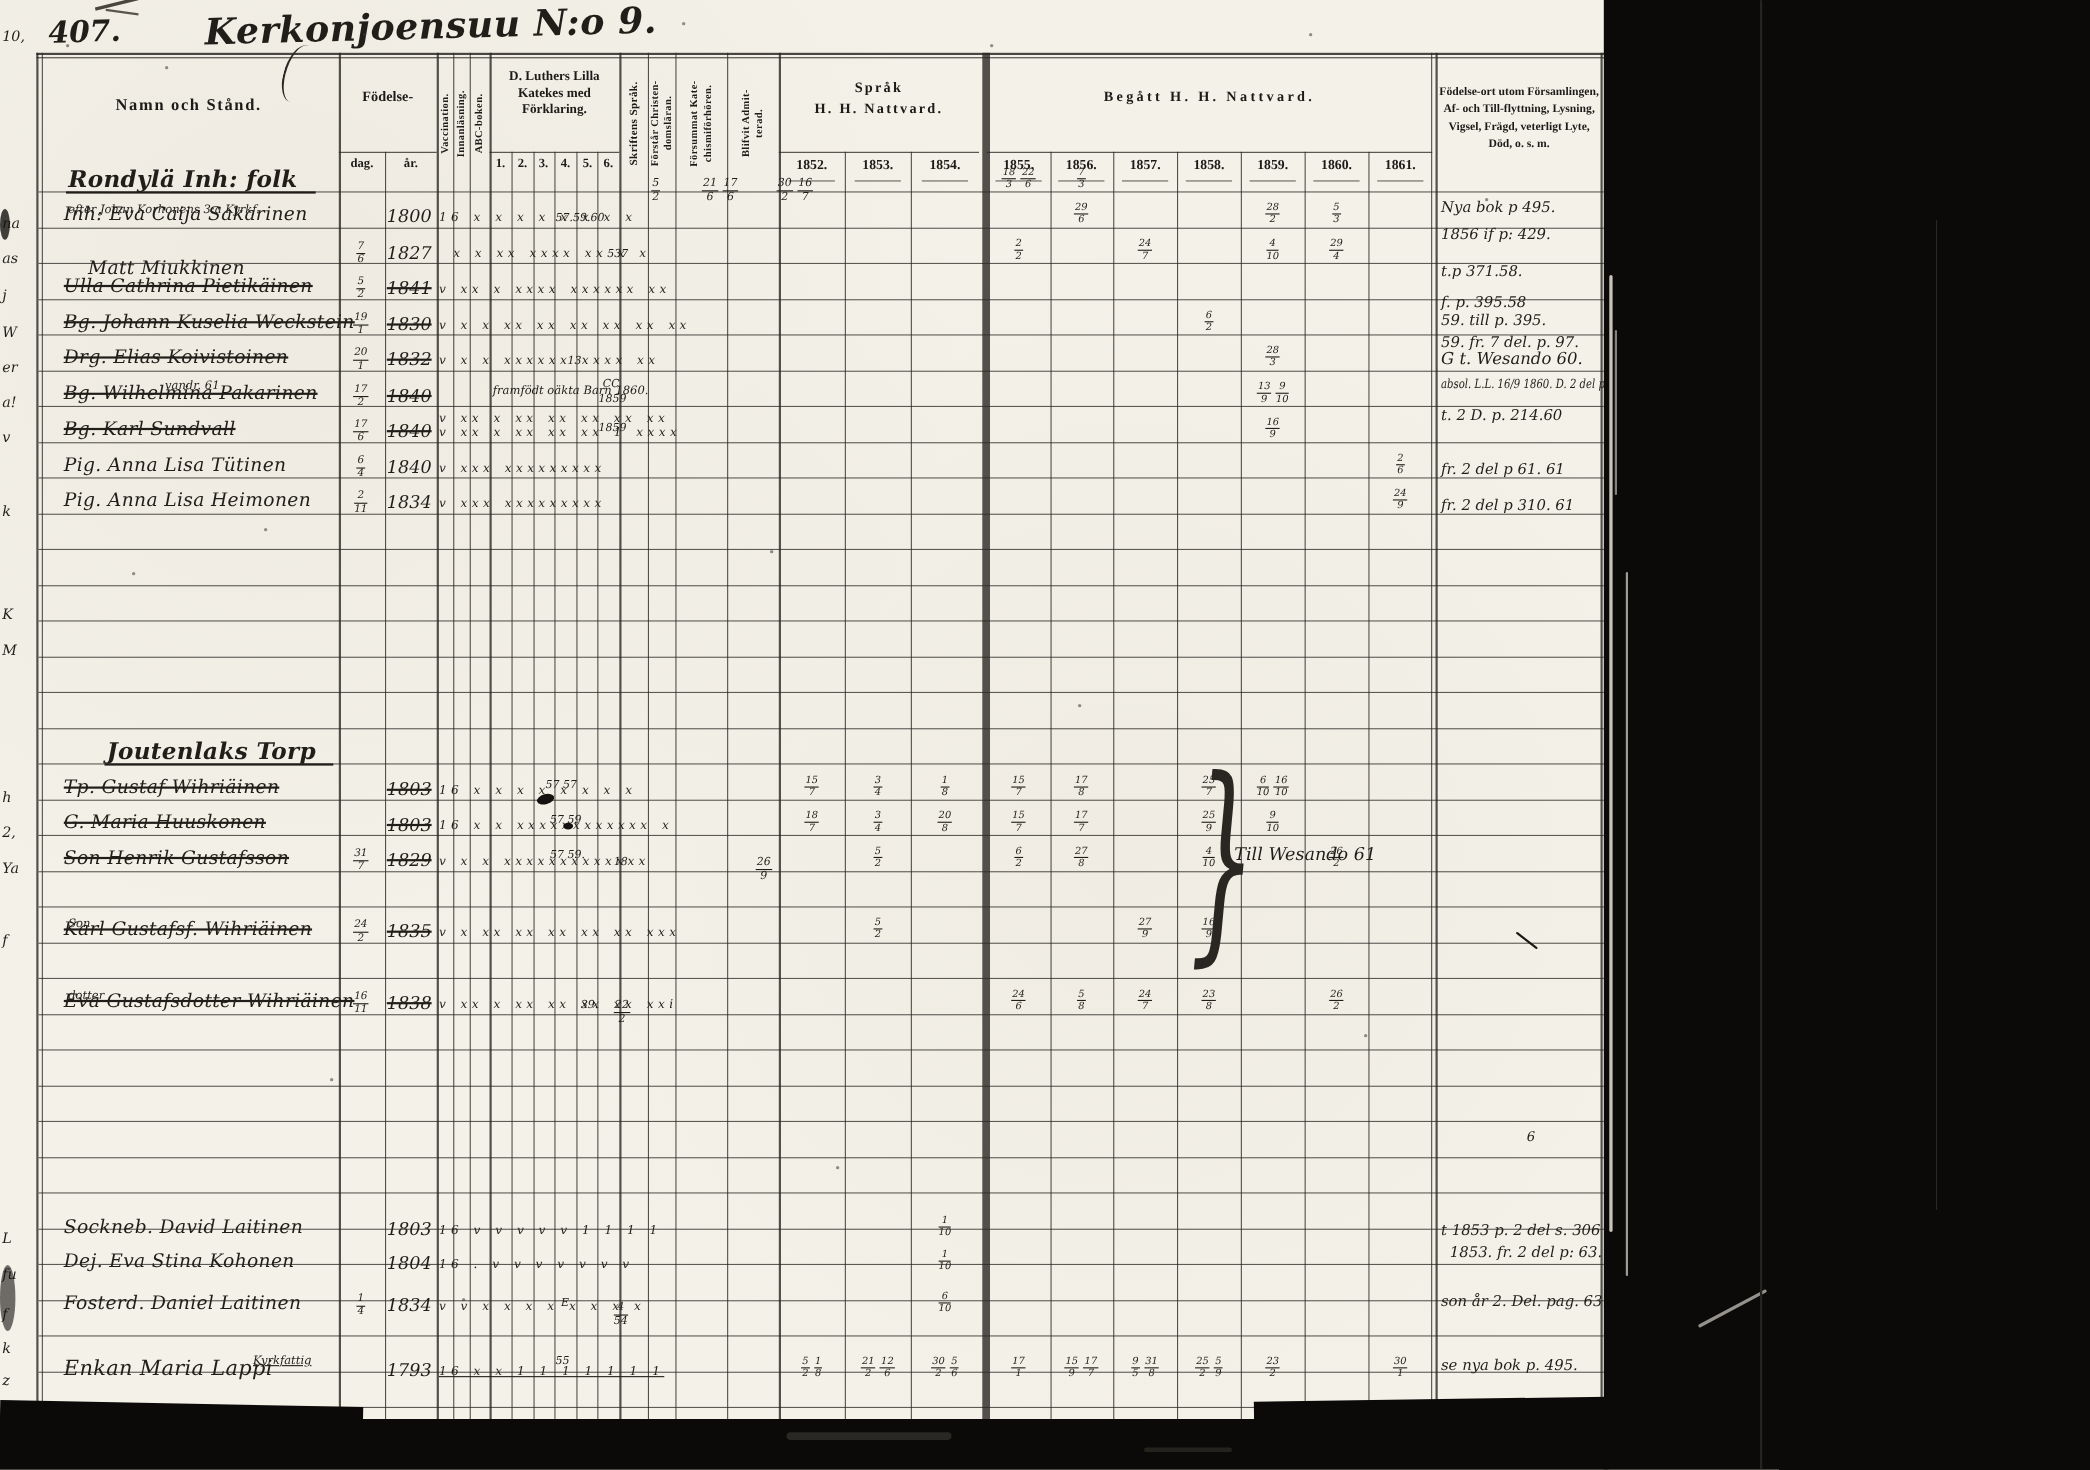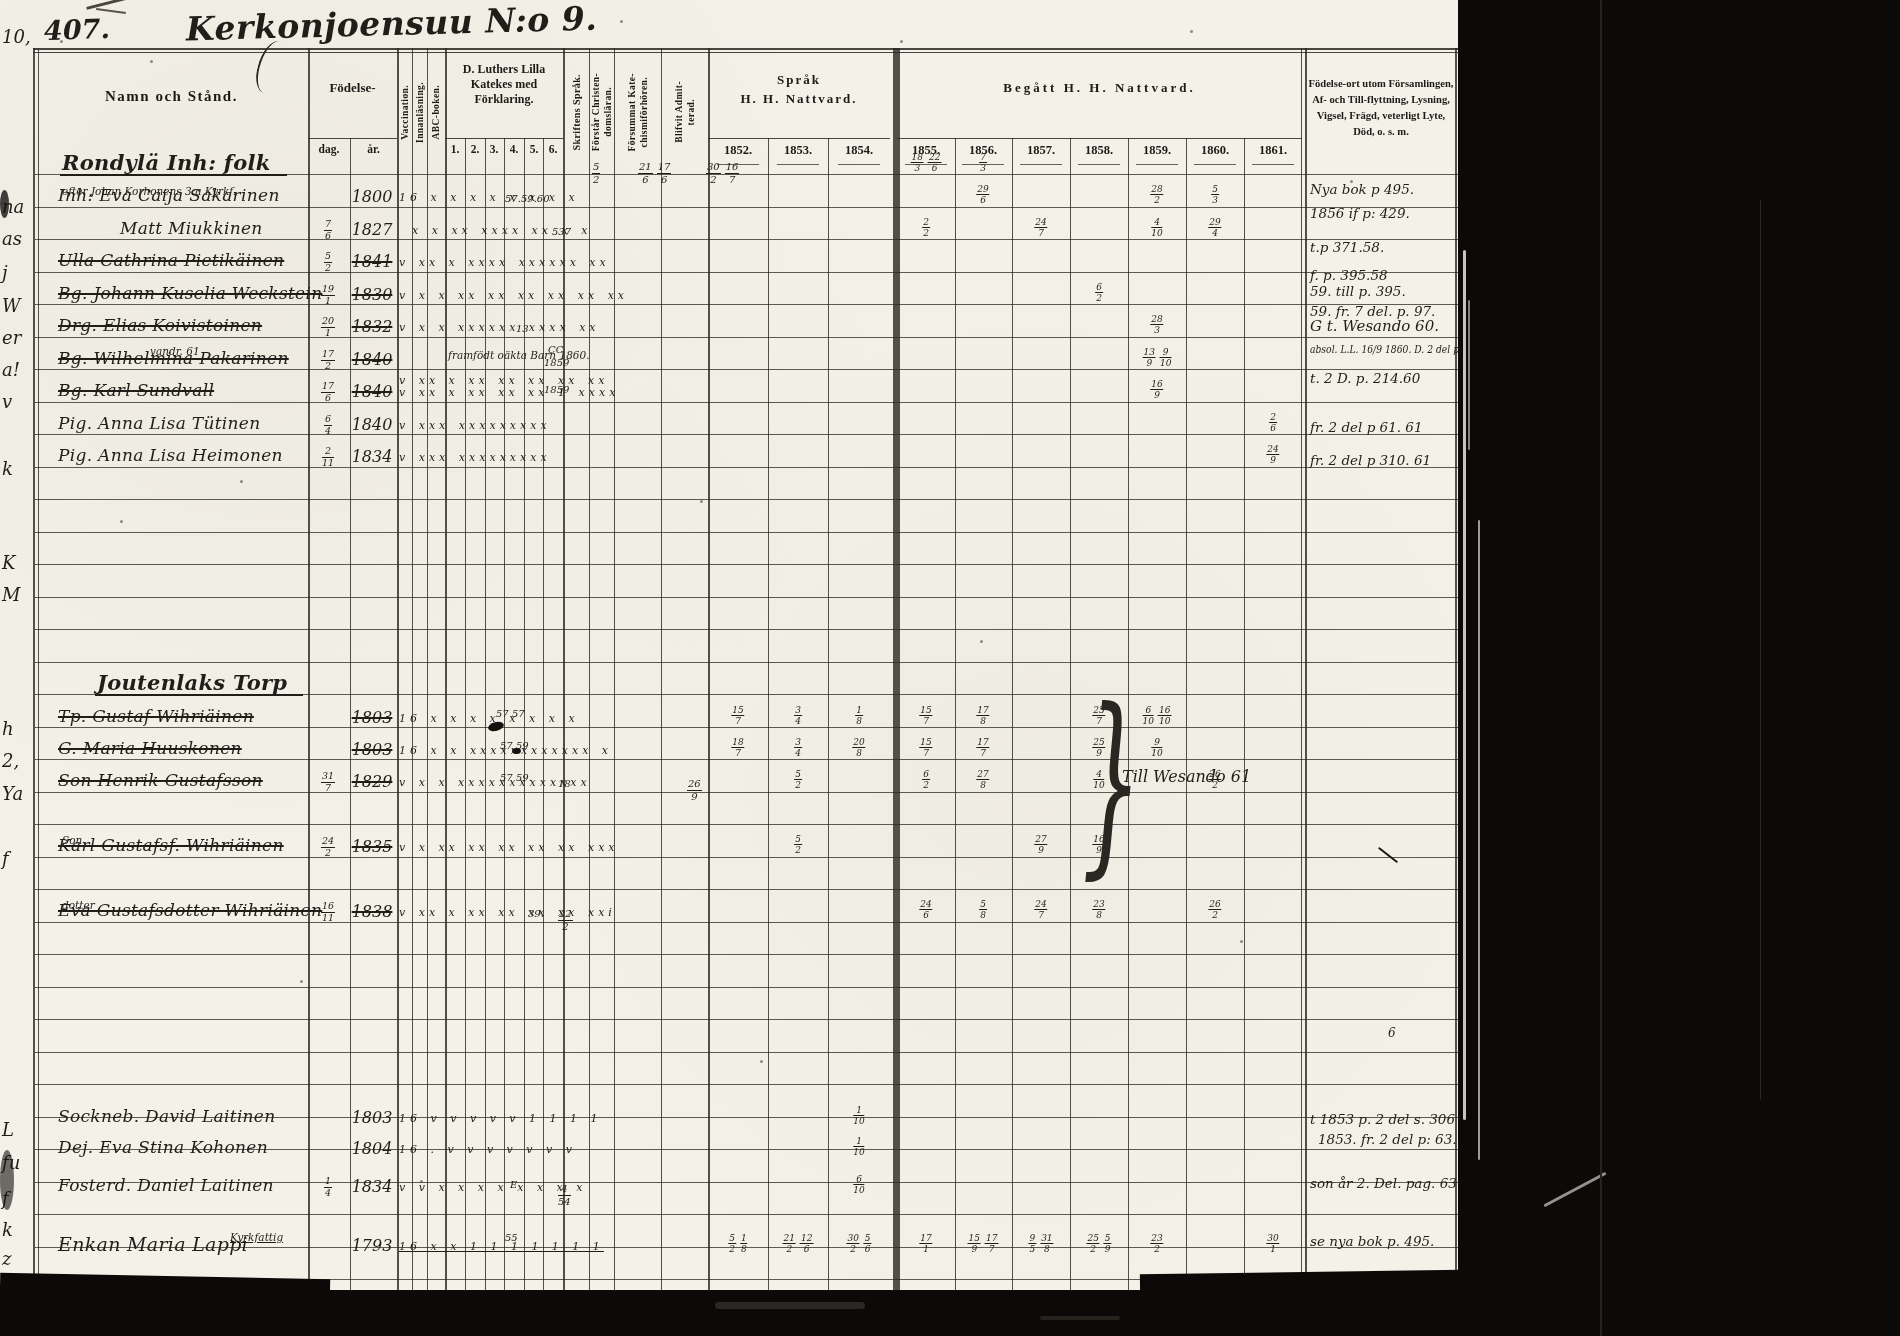--- a/index.html
+++ b/index.html
@@ -28,21 +28,21 @@
   .marks{position:absolute;font-size:11px;letter-spacing:4px;word-spacing:2px;white-space:nowrap}
   .cellv{position:absolute;font-size:9px;white-space:nowrap;transform:translateX(-50%)}
   .extra{position:absolute;font-size:10px;white-space:nowrap}
   .fx{display:inline-block;text-align:center;vertical-align:middle;margin:0 2px;font-size:inherit}
   .fx .fn{display:block;border-bottom:1px solid #211e1a;padding:0 1px;line-height:1.15}
   .fx .fd{display:block;line-height:1.15}
   .note{position:absolute;font-size:13.5px;white-space:nowrap}
   .squeeze{transform:scaleX(.8);transform-origin:left center;font-size:11.5px}
   .brace{position:absolute;left:1082px;top:688px;font-size:188px;line-height:.95;color:#2a2722;
          transform:scale(.5,1.05);transform-origin:left top;font-family:"DejaVu Serif",serif}
-  .frag{position:absolute;left:2px;font-size:18px;white-space:nowrap}
+  .frag{position:absolute;left:2px;font-size:13px;white-space:nowrap}
   .blackzone{position:absolute;background:#0b0a08}
   .streak{position:absolute;border-radius:2px}
   .blob{position:absolute;background:#141210;border-radius:50%}
   .spk{position:absolute;width:3px;height:3px;background:#3c382f;border-radius:50%;opacity:.55}
 </style>
 </head>
 <body>
 
 <div class="paper">
 
@@ -206,21 +206,21 @@
       <div class="cellv hw" style="left: 926px; top: 152px;"><span class="fx"><span class="fn">18</span><span class="fd">3</span></span><span class="fx"><span class="fn">22</span><span class="fd">6</span></span></div>
       <div class="cellv hw" style="left: 983px; top: 152px;"><span class="fx"><span class="fn">7</span><span class="fd">3</span></span></div>
       <div class="rowname hw" style="left: 58px; top: 185px;">Inh: Eva Caija Sakarinen</div>
       <div class="subnote hw" style="left: 62px; top: 185px;">efter Johan Korhonens 3:a Kyrkf.</div>
       <div class="cellv hw" style="left: 372px; top: 187px; font-size: 16px;">1800</div>
       <div class="marks hw" style="left: 399px; top: 191px;">16 x x x x x x x x</div>
       <div class="extra hw" style="left: 505px; top: 193px;"><span>57.59.60</span> </div>
       <div class="cellv hw" style="left: 983px; top: 184px;"><span class="fx"><span class="fn">29</span><span class="fd">6</span></span></div>
       <div class="cellv hw" style="left: 1157px; top: 184px;"><span class="fx"><span class="fn">28</span><span class="fd">2</span></span></div>
       <div class="cellv hw" style="left: 1215px; top: 184px;"><span class="fx"><span class="fn">5</span><span class="fd">3</span></span></div>
-      <div class="rowname hw" style="left: 80px; top: 218px; margin-left: 40px;">Matt Miukkinen</div>
+      <div class="rowname hw" style="left: 80px; top: 234px;">Matt Miukkinen</div>
       <div class="cellv hw" style="left: 328px; top: 219px; font-size: 9.5px;"><span class="fx"><span class="fn">7</span><span class="fd">6</span></span></div>
       <div class="cellv hw" style="left: 372px; top: 220px; font-size: 16px;">1827</div>
       <div class="marks hw" style="left: 412px; top: 224px;">x x xx xxxx xx x x</div>
       <div class="extra hw" style="left: 552px; top: 226px;"><span>537</span> </div>
       <div class="cellv hw" style="left: 926px; top: 217px;"><span class="fx"><span class="fn">2</span><span class="fd">2</span></span></div>
       <div class="cellv hw" style="left: 1041px; top: 217px;"><span class="fx"><span class="fn">24</span><span class="fd">7</span></span></div>
       <div class="cellv hw" style="left: 1157px; top: 217px;"><span class="fx"><span class="fn">4</span><span class="fd">10</span></span></div>
       <div class="cellv hw" style="left: 1215px; top: 217px;"><span class="fx"><span class="fn">29</span><span class="fd">4</span></span></div>
       <div class="rowname hw struck" style="left: 58px; top: 250px;">Ulla Cathrina Pietikäinen</div>
       <div class="cellv hw" style="left: 328px; top: 251px; font-size: 9.5px;"><span class="fx"><span class="fn">5</span><span class="fd">2</span></span></div>

